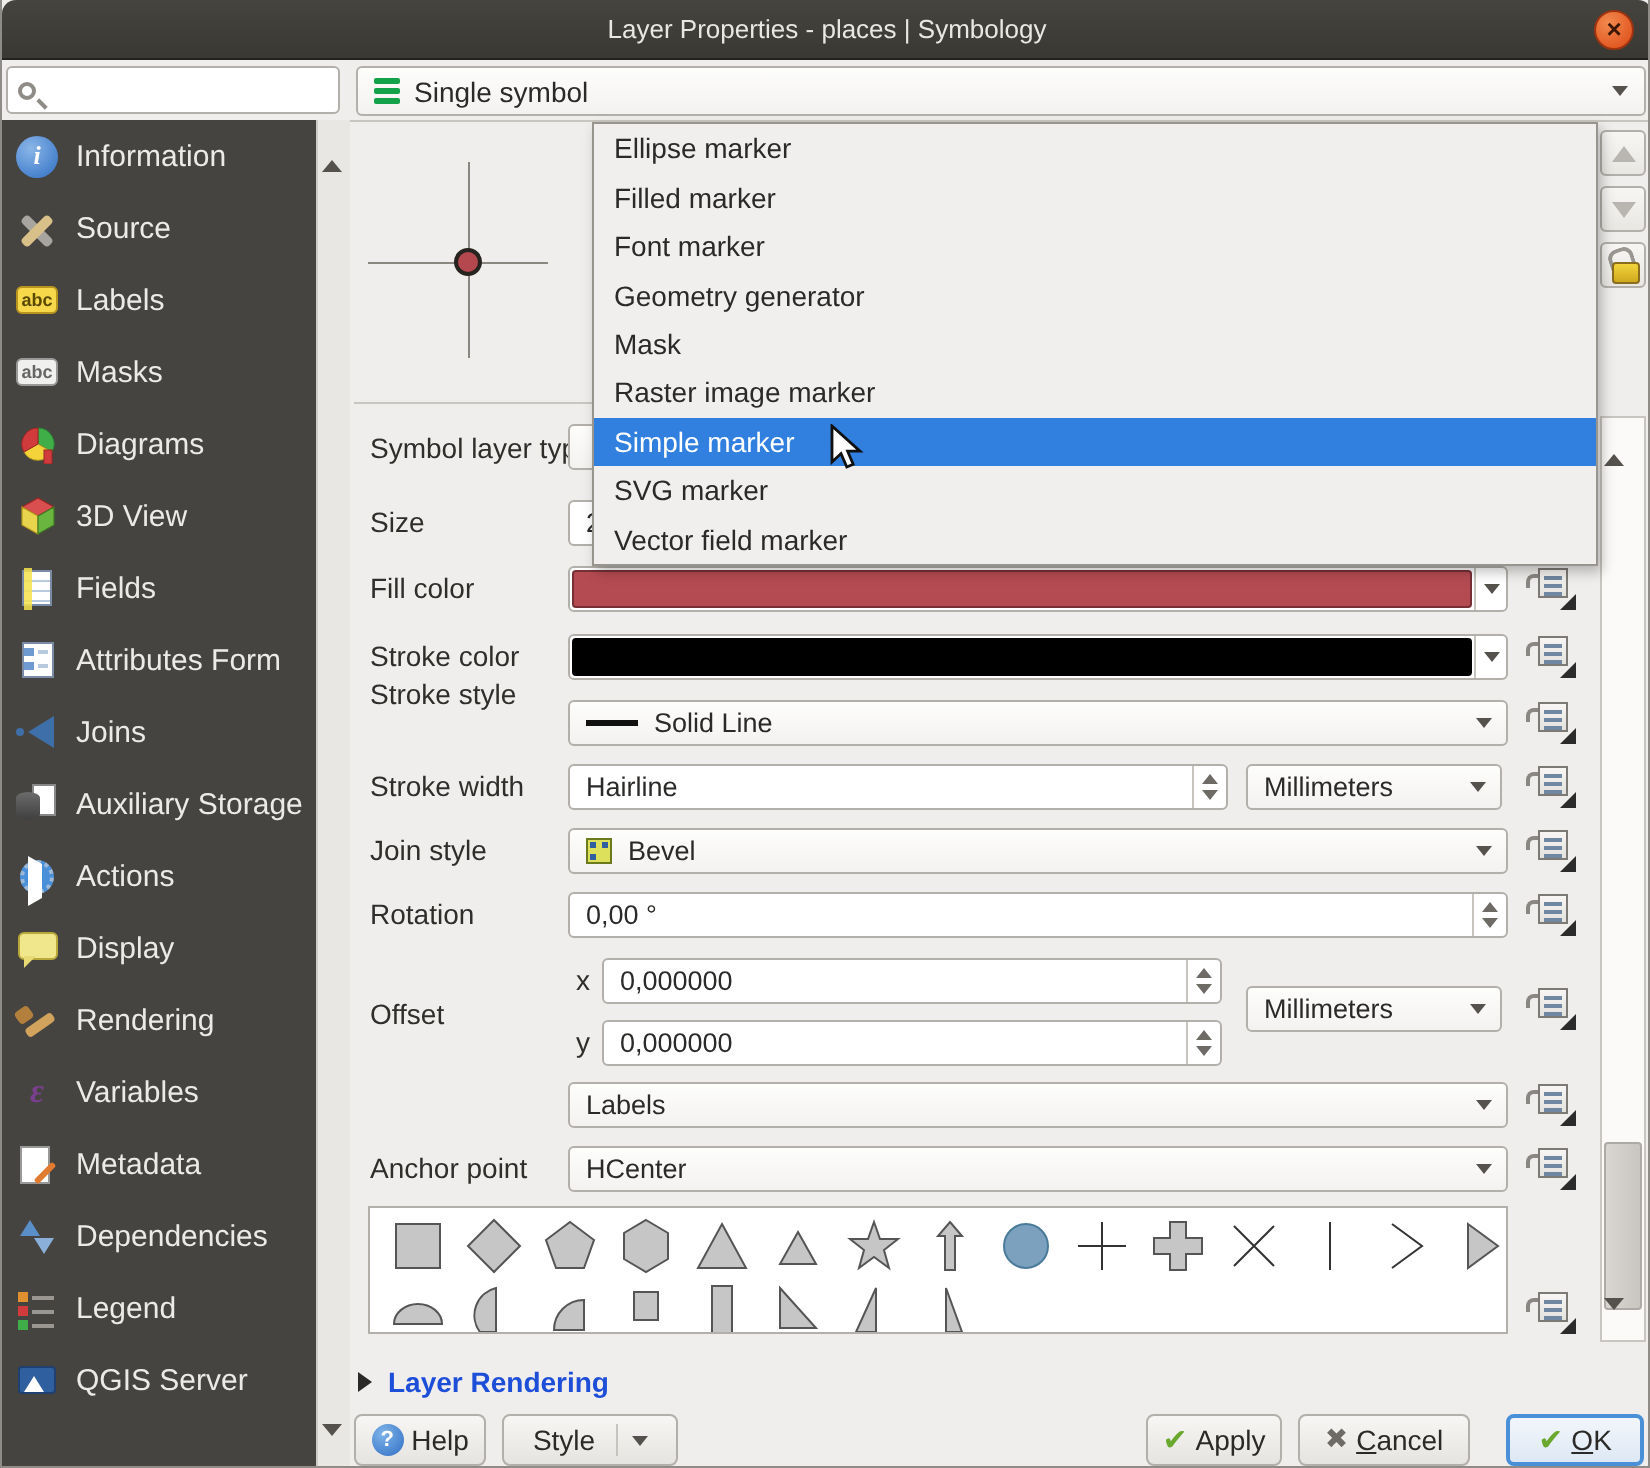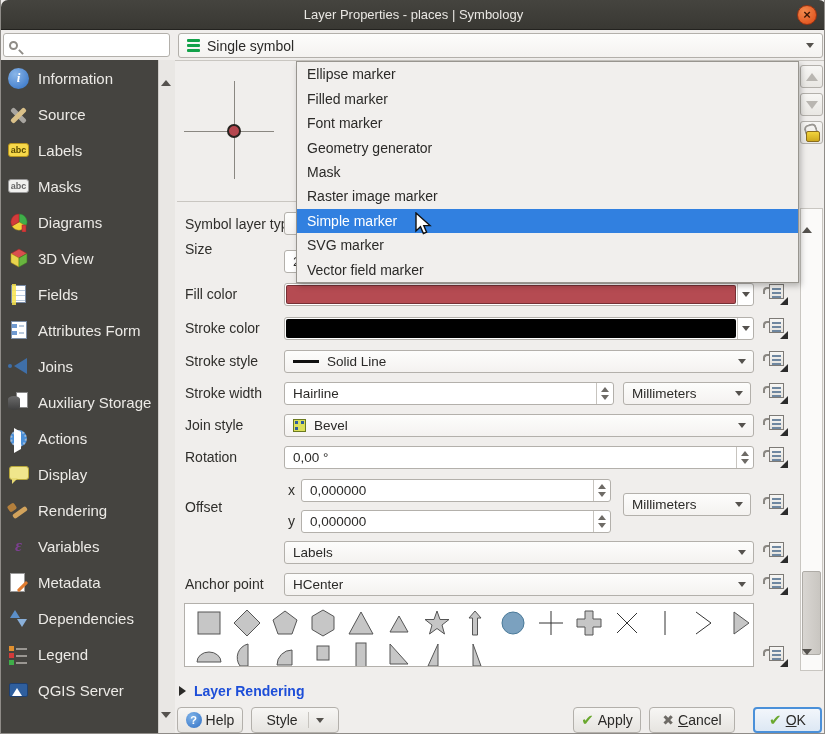--- a/index.html
+++ b/index.html
@@ -310,21 +310,21 @@
       </div>
     <div class="sq-btn" style="top:60px">
         <span class="lock"></span>
       </div>
 
     <div class="divider"></div>
 
     <div class="lbl" style="top:155px">Symbol layer type</div>
     <div class="ctl combo" style="top:151px;left:109px;width:470px"></div>
 
-    <div class="lbl" style="top:180px">Size</div>
+    <div class="lbl" style="top:192px">Size</div>
     <div class="ctl" style="top:189px;left:109px;width:330px">
       <span class="txt">2</span>
       <span class="spinbtns">
           <span class="u"></span>
           <span class="d"></span>
         </span>
     </div>
 
     <div class="lbl" style="top:225px">Fill color</div>
     <div class="ctl" style="top:222px;left:109px;width:470px">
@@ -345,21 +345,21 @@
       <span class="arrowsec">
           <span class="caret"></span>
         </span>
     </div>
     <div class="dd" style="top:257px">
         <span class="hook"></span>
         <span class="pg"></span>
         <span class="tri"></span>
       </div>
 
-    <div class="lbl" style="top:292px">Stroke style</div>
+    <div class="lbl" style="top:278px">Stroke style</div>
     <div class="ctl combo" style="top:289px;left:109px;width:470px">
       <span class="line-ic"></span>
       <span class="txt">Solid Line</span>
       <span class="caret"></span>
     </div>
     <div class="dd" style="top:290px">
         <span class="hook"></span>
         <span class="pg"></span>
         <span class="tri"></span>
       </div>

